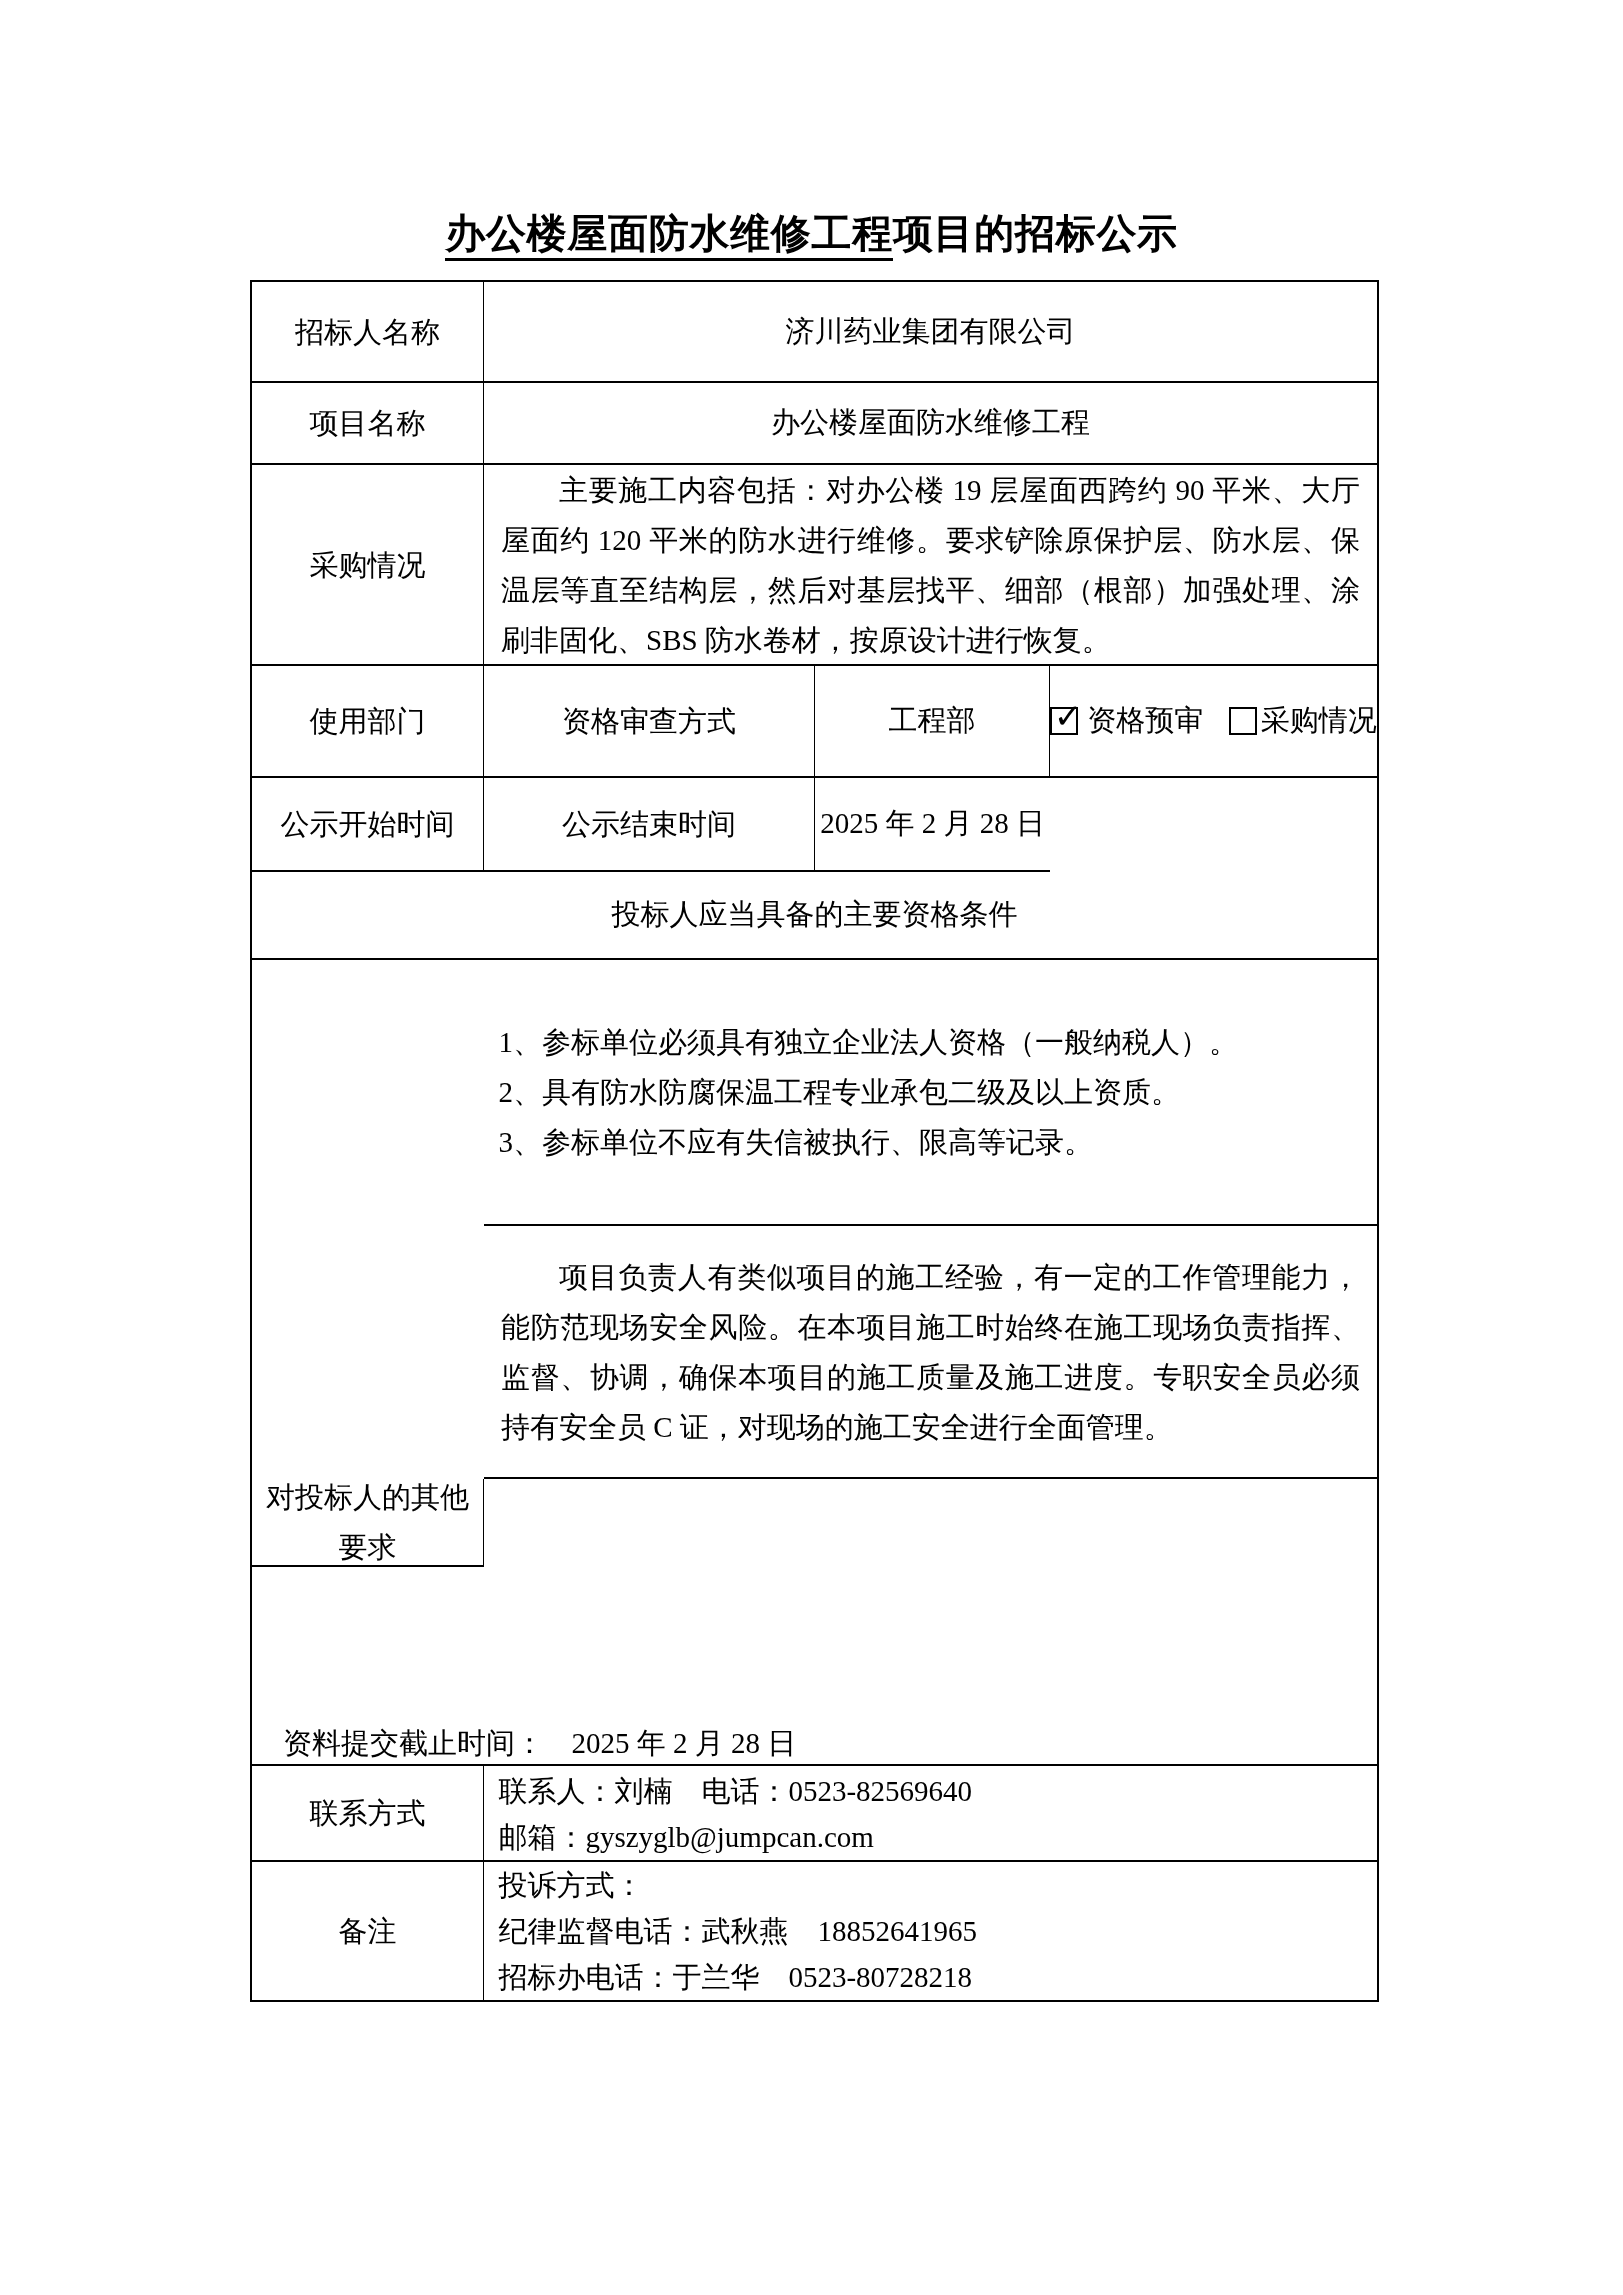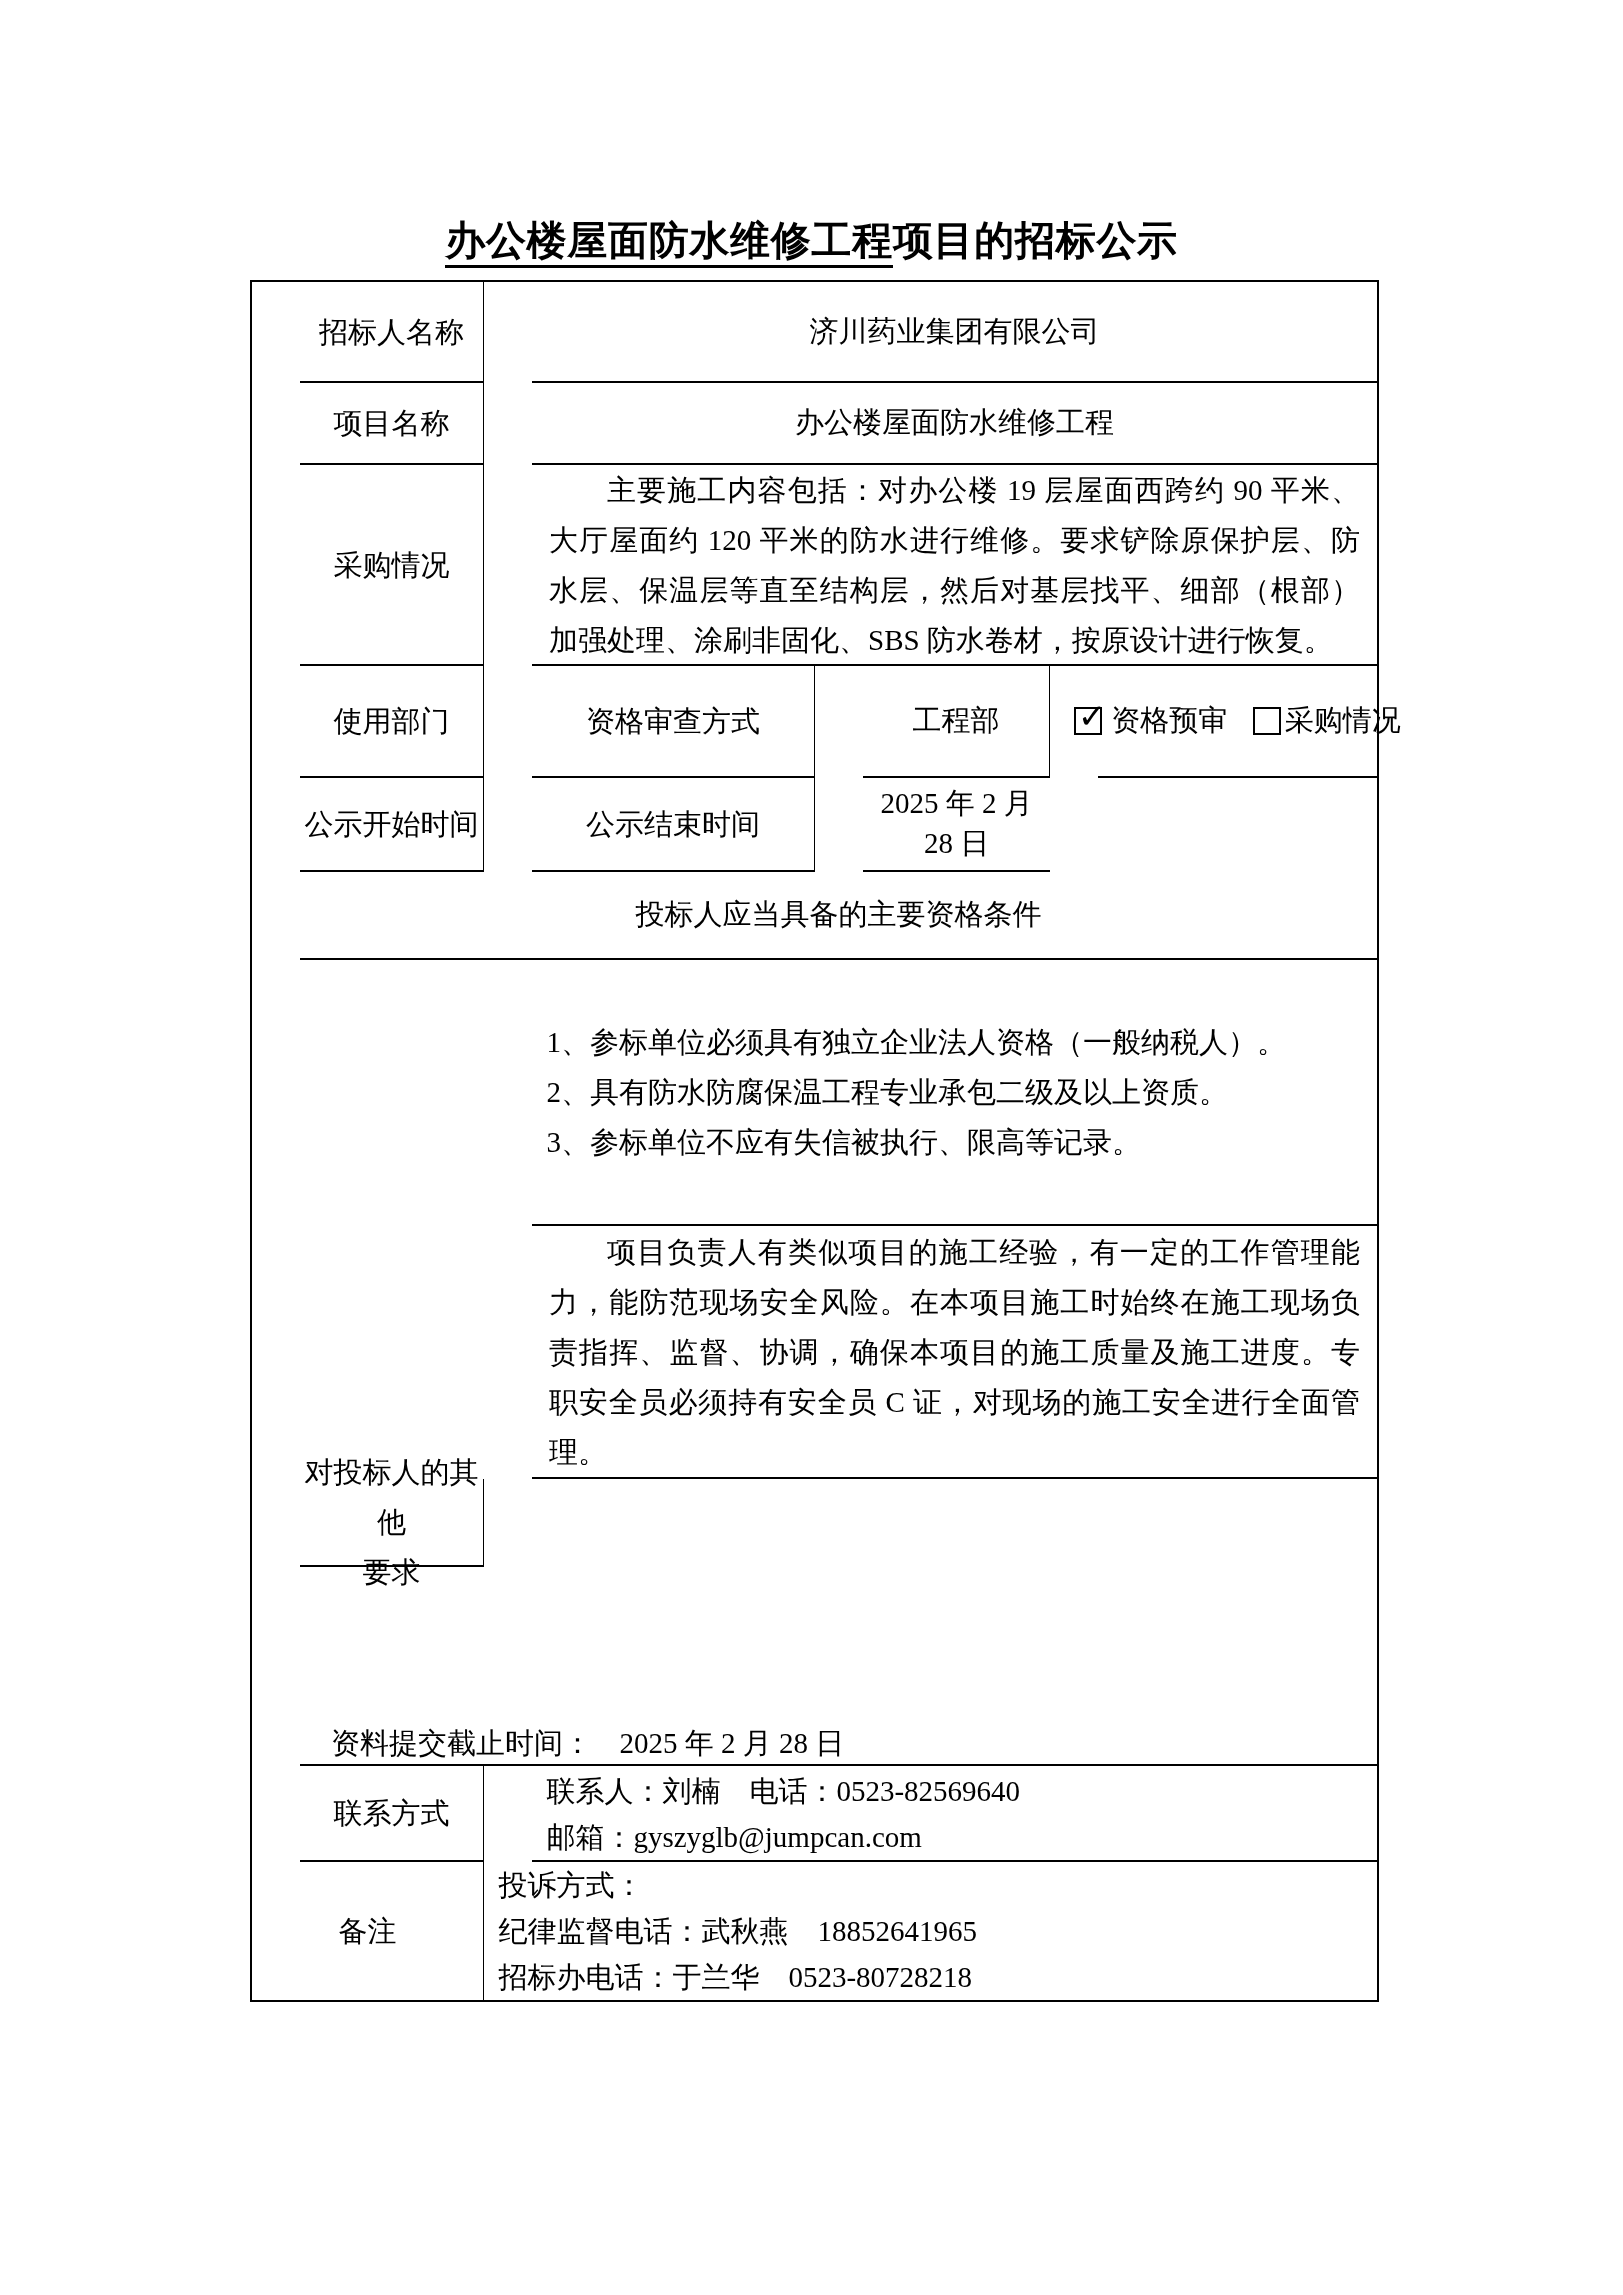--- a/index.html
+++ b/index.html
@@ -2,35 +2,35 @@
 <html style="font-size:10.5px"><head>
 <meta charset="utf-8">
 <style>
   html,body{margin:0;padding:0;background:#888;}
   .page{
     position:relative; width:1623px; height:2295px; background:#ffffff;
     font-family:"Liberation Serif","DejaVu Serif",serif; color:#000;
     overflow:hidden;
   }
   .title{
-    position:absolute; top:215px; left:0; width:1623px;
+    position:absolute; top:208px; left:0; width:1623px;
     text-align:center; font-size:40px; font-weight:bold; line-height:51px;
     margin:0; letter-spacing:0.7px;
   }
   .title .u{ border-bottom:3.3px solid #000; padding-bottom:2px; }
   .tbl{
     position:absolute; left:250px; top:280px; width:1129px; height:1722px;
     border:2px solid #000; box-sizing:border-box;
     display:grid;
     grid-template-columns:232px 331px 235px 1fr;
     grid-template-rows:101px 82px 201px 112px 94px 88px 266px 253px 88px 199px 1fr;
     font-size:29px;
   }
   .cell{ box-sizing:border-box; min-width:0; }
-  .bb{ border-bottom:2px solid #000;margin-left:48px; }
+  .bb{ border-bottom:2px solid #000; }
   .br{ border-right:1.3px solid #000; }
   .sp3{ grid-column:2 / 5; }
   .sp4{ grid-column:1 / 5; }
   .lab{
     display:flex; align-items:center; justify-content:center;
     text-align:center; white-space:pre-line; line-height:50px;
   }
   .cen{ display:flex; align-items:center; justify-content:center; text-align:center; }
   .para{ display:flex; align-items:center; padding:0 17px; }
   .para .ptxt{ text-indent:2em; text-align:justify; line-height:50px; width:100%; }

